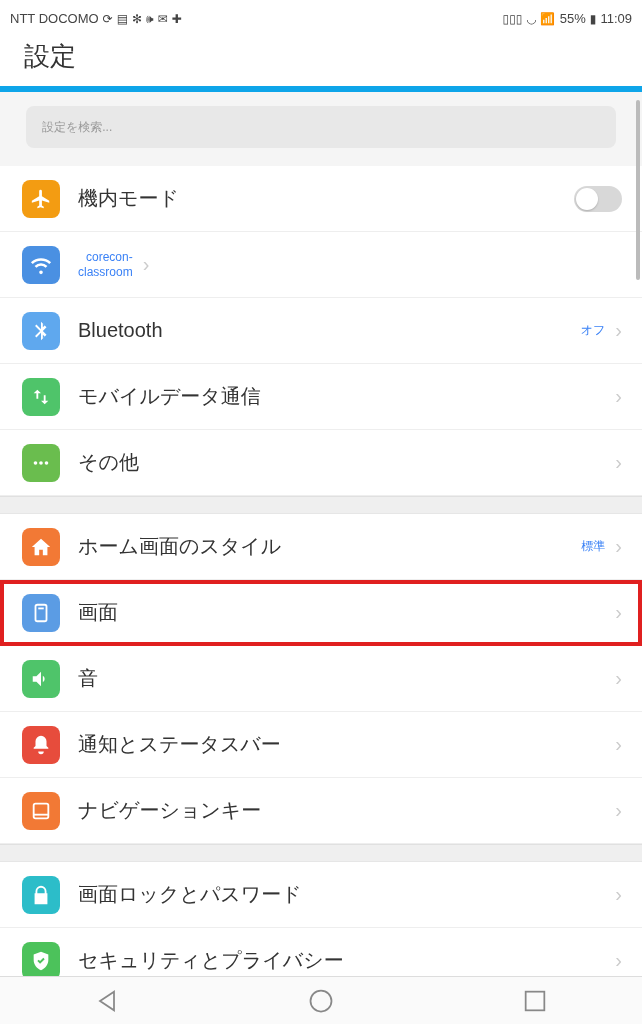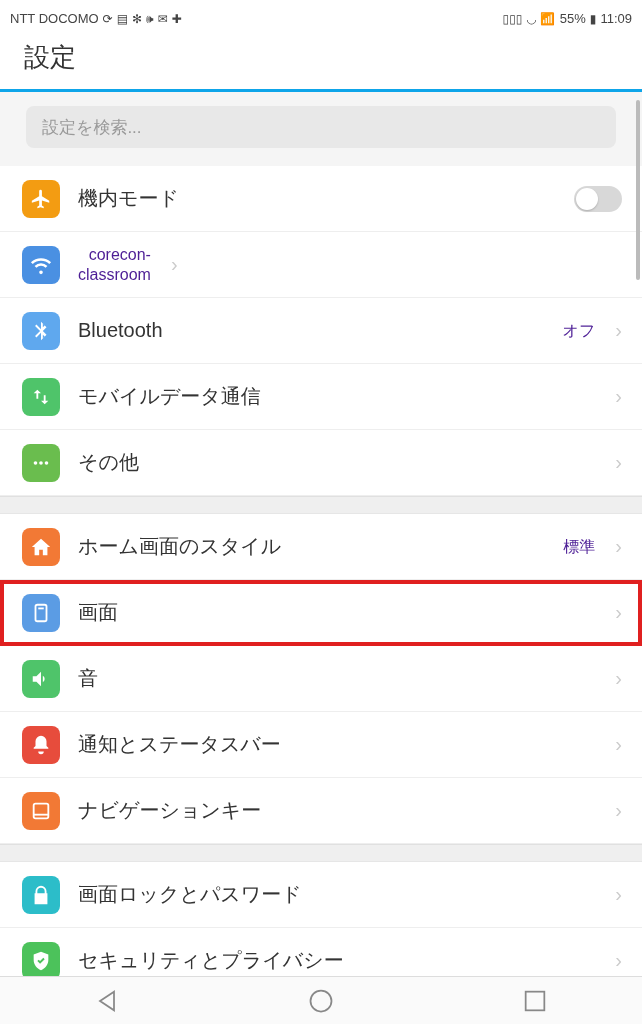--- a/index.html
+++ b/index.html
@@ -25,35 +25,35 @@
 .status-right { display: flex; align-items: center; gap: 4px; }
 .status-icon { font-size: 12px; }
 .header {
   height: 66px;
   display: flex;
   align-items: center;
   padding: 0 24px;
   background: #fff;
   font-size: 26px;
   color: #333;
-  border-bottom: 3px solid #0ea5e9;
+  border-bottom: 6px solid #0ea5e9;
 }
 .search-wrap {
   padding: 14px 26px 18px 26px;
   background: #f5f5f5;
 }
 .search-box {
   background: #e8e8e8;
   border-radius: 8px;
   height: 42px;
   display: flex;
   align-items: center;
   padding: 0 16px;
   color: #999;
-  font-size: 17px;
+  font-size: 12px;
 }
 .section-gap {
   height: 18px;
   background: #efefef;
   border-top: 1px solid #e0e0e0;
   border-bottom: 1px solid #e6e6e6;
 }
 .list { background: #fff; }
 .row {
   height: 66px;
@@ -79,23 +79,23 @@
   flex-shrink: 0;
   color: #fff;
   font-size: 20px;
 }
 .row-label {
   flex: 1;
   font-size: 20px;
   color: #333;
 }
 .row-value {
-  color: #4c1d95;
-  font-size: 16px;
-  margin-right: 20px;
+  color: #3b82f6;
+  font-size: 12px;
+  margin-right: 10px;
   text-align: right;
   line-height: 1.2;
 }
 .chevron {
   color: #ccc;
   font-size: 20px;
 }
 .toggle {
   width: 48px;
   height: 26px;

